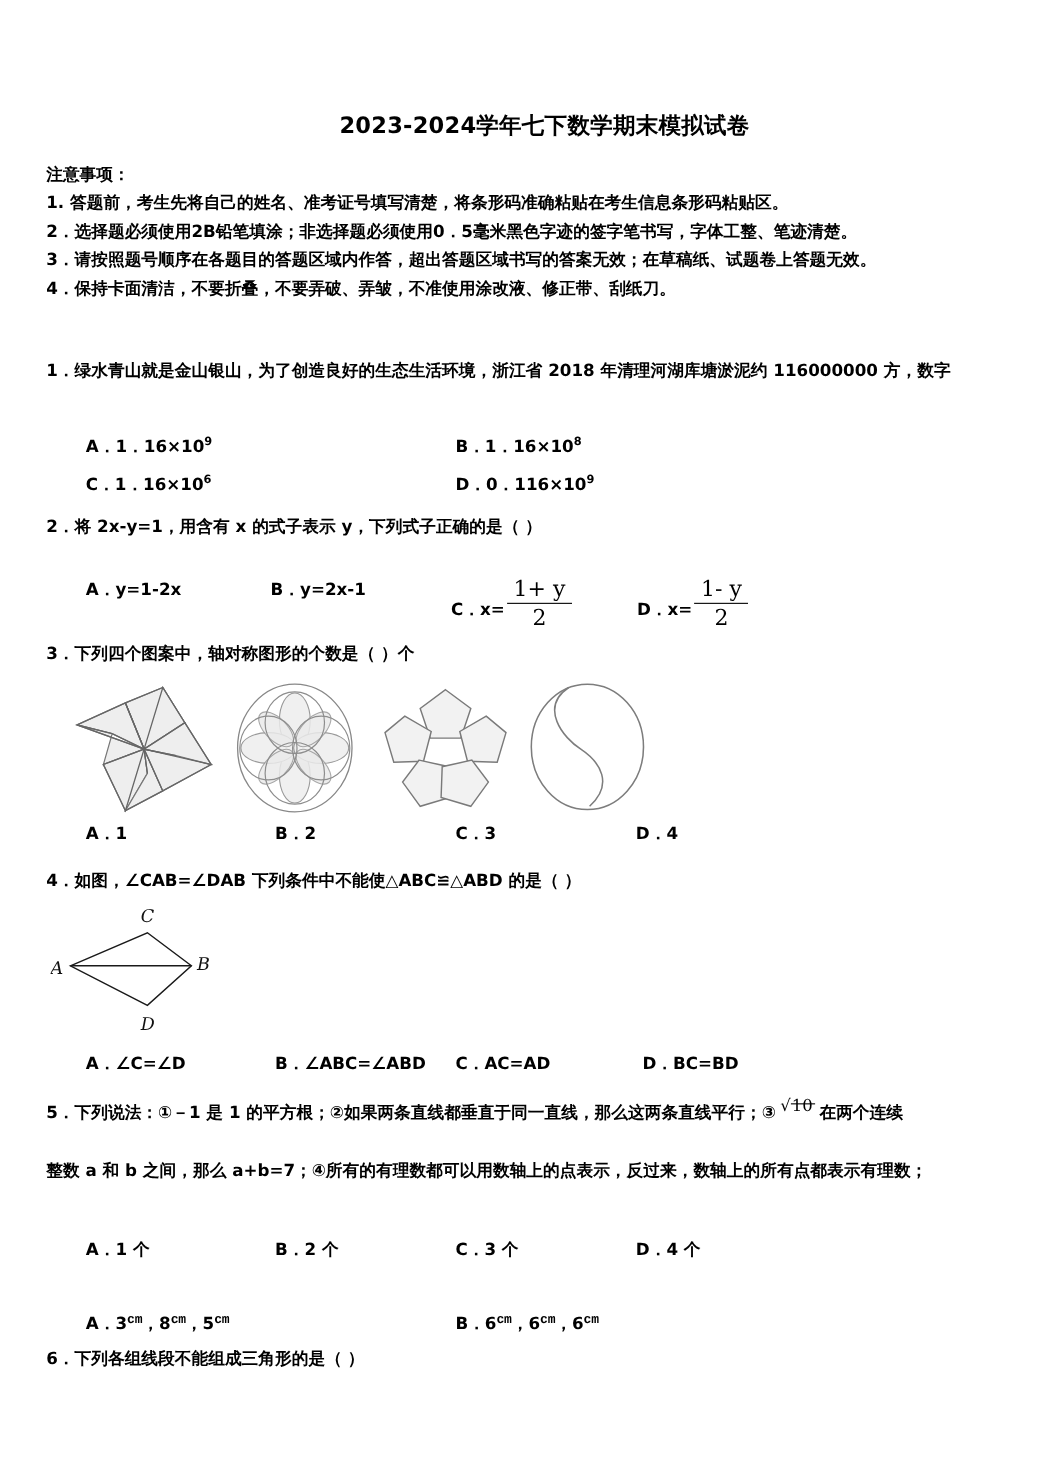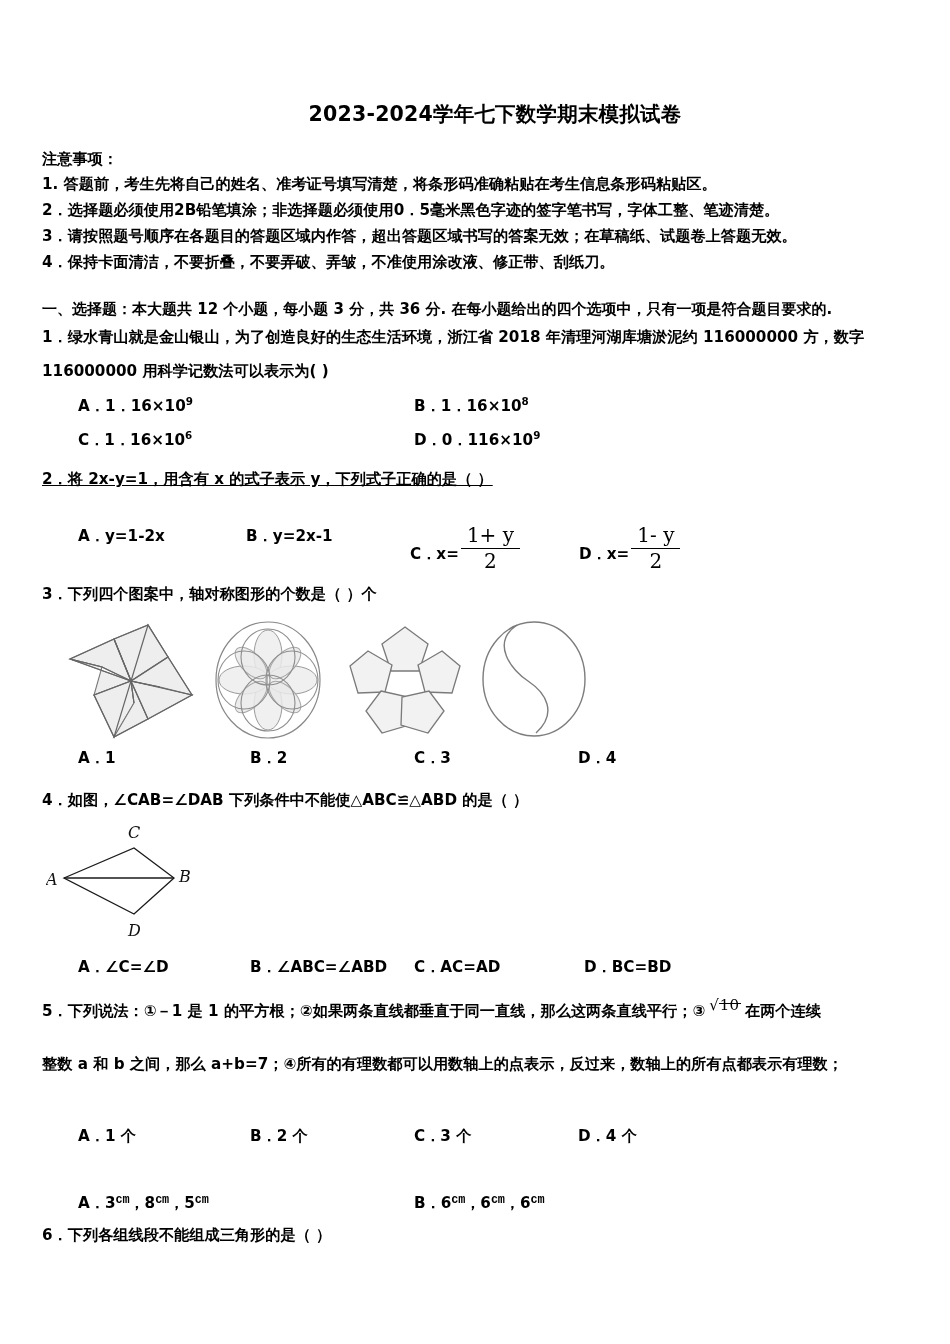--- a/index.html
+++ b/index.html
@@ -72,21 +72,21 @@
   }
   .unit {
     font-size: 0.78em;
     vertical-align: 0.42em;
     line-height: 0;
     letter-spacing: -0.2px;
     font-family: Liberation Mono, monospace;
   }
 
   
-  .q2l1 { left: 42px; top: 468px; font-weight: bold; text-decoration: underline; }
+  .q2l1 { left: 42px; top: 468px; font-weight: bold; }
   .frac {
     display: inline-block;
     vertical-align: -0.45em;
     text-align: center;
     font-family: "DejaVu Serif", "Liberation Serif", serif;
     font-weight: normal;
     font-size: 20px;
     margin: 0 2px;
   }
   .frac .num {
@@ -153,24 +153,22 @@
 <div class="page">
 
   <div class="doc-title">2023-2024学年七下数学期末模拟试卷</div>
 
   <div class="blk note-head">注意事项：</div>
   <div class="blk n1">1.   答题前，考生先将自己的姓名、准考证号填写清楚，将条形码准确粘贴在考生信息条形码粘贴区。</div>
   <div class="blk n2">2．选择题必须使用2B铅笔填涂；非选择题必须使用0．5毫米黑色字迹的签字笔书写，字体工整、笔迹清楚。</div>
   <div class="blk n3">3．请按照题号顺序在各题目的答题区域内作答，超出答题区域书写的答案无效；在草稿纸、试题卷上答题无效。</div>
   <div class="blk n4">4．保持卡面清洁，不要折叠，不要弄破、弄皱，不准使用涂改液、修正带、刮纸刀。</div>
 
-  <div class="blk sec-head">一、选择题：本大题共 12 个小题，每小题 3 分，共 36 分. 在每小题给出的四个选项中，只有一项是符合题目要求的.</div>
 
   <div class="blk q1l1"><span>1．</span><span>绿水青山就是金山银山，为了创造良好的生态生活环境，浙江省 2018 年清理河湖库塘淤泥约 116000000 方，数字</span></div>
-  <div class="blk q1l2">116000000 用科学记数法可以表示为(          )</div>
 
   <div class="opt" style="left:42px; top:396px;">
     <span>A．</span><span>1．16×10</span><sup class="exp">9</sup>
   </div>
   <div class="opt" style="left:378px; top:396px;">
     <span>B．</span><span>1．16×10</span><sup class="exp">8</sup>
   </div>
   <div class="opt" style="left:42px; top:430px;">
     <span>C．</span><span>1．16×10</span><sup class="exp">6</sup>
   </div>

